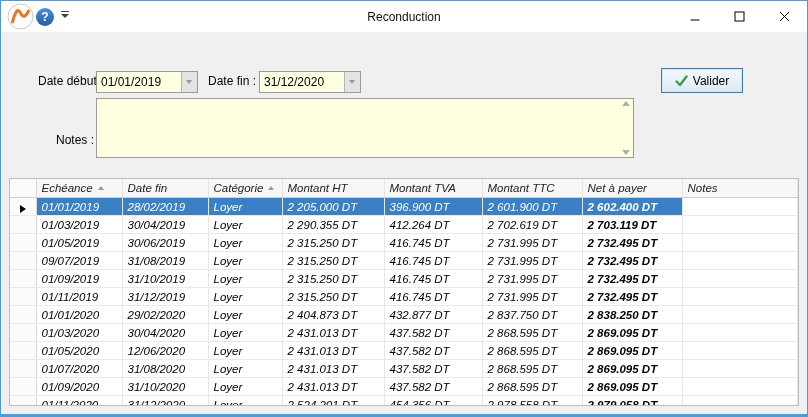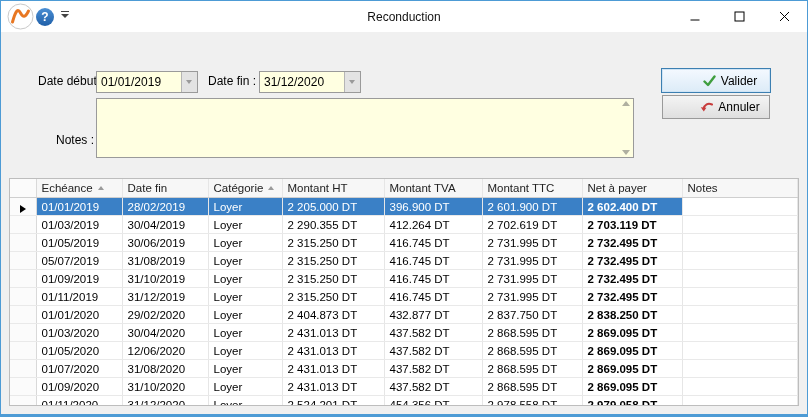--- a/index.html
+++ b/index.html
@@ -36,31 +36,31 @@
             background:#ffffe1;display:flex;}
   .notesbox textarea{flex:1;border:0;background:transparent;resize:none;outline:none;
             font:12px "Liberation Sans",sans-serif;padding:3px 4px;}
   .notes-rail{width:15px;display:flex;flex-direction:column;justify-content:space-between;align-items:center;
             padding:2px 0;}
   .rail-arrow{width:0;height:0;border-left:4px solid transparent;border-right:4px solid transparent;}
   .rail-up{border-bottom:5px solid #b0b0a0;}
   .rail-down{border-top:5px solid #b0b0a0;}
 
   .btn{position:absolute;height:23px;width:80px;display:flex;align-items:center;justify-content:center;
-       gap:5px;font-size:12px;cursor:default;padding-left:28px;}
+       gap:5px;font-size:12px;cursor:default;}
   .btn-valider{left:660px;top:36px;background:linear-gradient(#f4f9ff,#dcebf7);border:1px solid #3c7fb1;
        box-shadow:0 0 0 1px #cfe4f5 inset;}
   .btn-annuler{left:661px;top:63px;width:78px;height:22px;background:linear-gradient(#f4f4f4,#dfdfdf);
        border:1px solid #9a9a9a;}
   .btn svg{display:block;}
 
   
   .grid{position:absolute;left:8px;top:177px;right:8px;height:226px;background:#fff;border:1px solid #bdbdbd;
         overflow:hidden;}
-  table{border-collapse:collapse;table-layout:fixed;width:100%;font-size:11.5px;}
+  table{border-collapse:collapse;table-layout:fixed;width:100%;font-size:11.5px;font-style:italic;}
   th,td{border-right:1px solid #e6e6e6;border-bottom:1px solid #e9e9e9;padding:0 5px;height:17px;
         overflow:hidden;white-space:nowrap;text-overflow:ellipsis;text-align:left;font-weight:normal;}
   thead th{background:#f7f7f7;border-bottom:1px solid #cfcfcf;color:#222;height:18px;}
   th.gutter,td.gutter{background:#fbfbfb;border-right:1px solid #d9d9d9;padding:0;}
   td.num{text-align:left;}
   td.net{font-weight:bold;}
   tr.selected td{background:#3a80c6;color:#fff;}
   tr.selected td.gutter{background:#fbfbfb;color:#000;}
   tr.selected td.notes-cell{background:#fff;color:#000;}
   .sort-glyph{display:inline-block;width:0;height:0;margin-left:5px;vertical-align:2px;
@@ -126,27 +126,20 @@
         <span class="rail-arrow rail-down"></span>
       </div>
     </div>
 
     <div class="btn btn-valider">
       <svg width="13" height="12" viewBox="0 0 13 12">
         <path d="M1.5 6.5 L5 10 L11.5 1.5" stroke="#3f9e3f" stroke-width="2.4" fill="none" stroke-linecap="round" stroke-linejoin="round"></path>
       </svg>
       <span>Valider</span>
     </div>
-    <div class="btn btn-annuler">
-      <svg width="13" height="12" viewBox="0 0 13 12">
-        <path d="M12 3.5 C8 1.5,4.5 3.5,3.5 8" stroke="#c83c3c" stroke-width="2" fill="none" stroke-linecap="round"></path>
-        <path d="M0.8 6.2 L3.8 10.4 L6.4 6.8 Z" fill="#c83c3c"></path>
-      </svg>
-      <span>Annuler</span>
-    </div>
   </div>
 
   <div class="grid">
     <table>
       <colgroup>
         <col style="width:26px">
           <col style="width:86px">
           <col style="width:86px">
           <col style="width:74px">
         <col style="width:102px">
@@ -199,21 +192,21 @@
             <td>30/06/2019</td>
             <td>Loyer</td>
             <td class="num">2 315.250 DT</td>
             <td class="num">416.745 DT</td>
             <td class="num">2 731.995 DT</td>
             <td class="num net">2 732.495 DT</td>
             <td class="notes-cell"></td>
           </tr>
           <tr>
             <td class="gutter"></td>
-            <td>05/07/2019</td>
+            <td>09/07/2019</td>
             <td>31/08/2019</td>
             <td>Loyer</td>
             <td class="num">2 315.250 DT</td>
             <td class="num">416.745 DT</td>
             <td class="num">2 731.995 DT</td>
             <td class="num net">2 732.495 DT</td>
             <td class="notes-cell"></td>
           </tr>
           <tr>
             <td class="gutter"></td>

